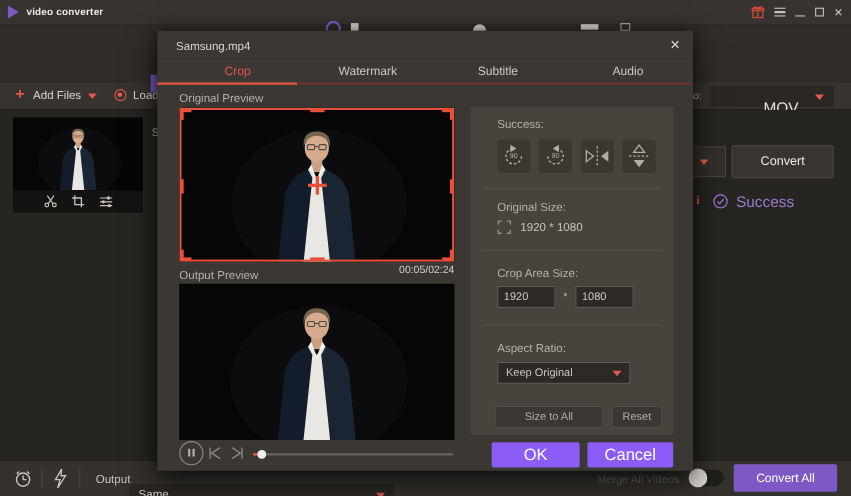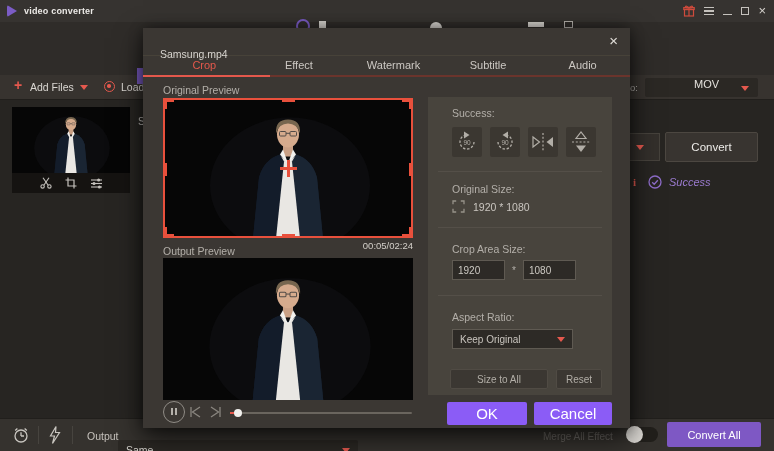--- a/index.html
+++ b/index.html
@@ -29,56 +29,56 @@
   .navzone{left:0;top:22px;width:774px;height:53px;background:#2f2c29;}
   .toolbar{left:0;top:75px;width:774px;height:25px;background:#37332f;border-bottom:1px solid #211f1c;}
   .plus{left:14px;top:3px;color:#e5594e;font-size:14px;font-weight:bold;line-height:14px;}
   .addfiles{left:30px;top:6px;font-size:10.5px;color:#dad7d2;}
   .caret{width:0;height:0;border-left:4px solid transparent;border-right:4px solid transparent;border-top:5px solid #e5594e;}
   .loadicon{left:104px;top:6px;width:11px;height:11px;border:1.6px solid #e5594e;border-radius:50%;}
   .loadicon::after{content:"";position:absolute;left:2.4px;top:2.4px;width:3.5px;height:3.5px;border-radius:50%;background:#e5594e;}
   .loadtxt{left:121px;top:6px;font-size:10.5px;color:#dad7d2;}
   .tolabel{left:620px;top:7px;font-size:9.5px;color:#b5b1ac;}
   .fmt-select{left:645px;top:3px;width:113px;height:19px;background:#2b2824;border-radius:2px;}
-  .fmt-select span{position:absolute;left:11px;top:0;font-size:11px;color:#e4e1dc;padding-left:38px;}
+  .fmt-select span{position:absolute;left:11px;top:12px;font-size:14px;color:#e4e1dc;padding-left:38px;}
 
   
   .content{left:0;top:100px;width:774px;height:318px;background:#272522;}
   .purple-nub{left:137px;top:68px;width:6px;height:16px;background:#7b5cc5;}
 
   .thumb-card{left:12px;top:107px;width:118px;height:86px;background:#000;}
   .thumb-img{left:0;top:0;width:118px;height:66px;}
   .thumb-bar{left:0;top:66px;width:118px;height:20px;background:#151311;display:flex;align-items:center;justify-content:center;gap:13px;}
   .fname-sliver{left:138px;top:116px;font-size:10px;color:#ccc9c4;}
 
   .mini-dd{left:620px;top:133px;width:40px;height:28px;background:#332f2b;border:1px solid #46423c;display:flex;align-items:center;justify-content:center;}
   .convert-btn{left:665px;top:132px;width:93px;height:30px;background:#383430;border:1px solid #4c4741;border-radius:2px;
                display:flex;align-items:center;justify-content:center;font-size:11.5px;color:#edebe8;}
   .info-i{left:633px;top:176px;font-size:11px;font-weight:bold;color:#e5594e;font-family:"Liberation Serif",serif;}
   .success-wrap{left:648px;top:175px;display:flex;align-items:center;gap:7px;}
-  .success-txt{font-size:11px;color:#9b7bd0;font-style:italic;}
+  .success-txt{font-size:14px;color:#9b7bd0;}
 
   
   .bottombar{left:0;top:418px;width:774px;height:33px;background:#35322e;border-top:1px solid #211f1c;}
   .vdiv{top:7px;width:1px;height:18px;background:#47443f;}
   .out-label{left:87px;top:11px;font-size:10.5px;color:#c6c2bc;}
   .out-select{left:118px;top:21px;width:240px;height:21px;background:#2b2824;border-radius:2px;}
   .out-select span{position:absolute;left:8px;top:4px;font-size:10.5px;color:#d5d2cc;}
   .out-caret{position:absolute;right:8px;top:8px;}
   .merge-label{left:543px;top:12px;font-size:10px;color:rgba(195,190,183,.38);}
   .toggle{left:627px;top:8px;width:31px;height:15px;background:#211f1b;border-radius:8px;}
   .knob{position:absolute;left:-1px;top:-1px;width:17px;height:17px;border-radius:50%;background:#dcd9d4;}
   .convertall-btn{left:667px;top:422px;width:94px;height:25px;background:#7e58c4;border-radius:2px;
                   display:flex;align-items:center;justify-content:center;font-size:11px;color:#fff;}
 
   
   .dialog{left:143px;top:28px;width:487px;height:400px;background:#3b3733;z-index:20;
           box-shadow:0 10px 26px rgba(0,0,0,.65), 0 0 12px rgba(0,0,0,.4);}
   .dlg-titlebar{left:0;top:0;width:487px;height:28px;border-bottom:1px solid #474239;}
-  .dlg-title{left:17px;top:8px;font-size:10.5px;color:#d8d5d0;margin-top:12px;}
+  .dlg-title{left:17px;top:8px;font-size:10.5px;color:#d8d5d0;}
   .dlg-close{right:12px;top:5px;font-size:15px;color:#e0ddd8;line-height:16px;}
   .tabs{left:0;top:28px;width:487px;height:19px;display:flex;padding-left:14px;}
   .tab{flex:1;text-align:center;font-size:11px;color:#ccc8c3;padding-top:3px;}
   .tab.active{color:#e4584c;}
   .tabline{left:0;top:47px;width:487px;height:2px;background:#6b342c;}
   .tabline-active{left:0;top:47px;width:127px;height:2px;background:#e4584c;}
 
   .sec-label{font-size:10.5px;color:#b3afa9;}
   .preview{background:#000;overflow:hidden;}
   .preview svg{display:block;width:100%;height:100%;}
@@ -243,35 +243,34 @@
     <div class="abs vdiv" style="left:38px;"></div>
     <svg class="abs" style="left:48px;top:7px;" width="14" height="18" viewBox="0 0 14 18">
       <polygon points="8,0.5 2.5,10 6.5,10 4.5,17.5 11.5,6.5 7.5,6.5" fill="none" stroke="#c9c6c0" stroke-width="1.2"></polygon>
     </svg>
     <div class="abs vdiv" style="left:72px;"></div>
     <div class="abs out-label">Output</div>
     <div class="abs out-select">
       <span>Same</span>
       <div class="caret out-caret"></div>
     </div>
-    <div class="abs merge-label">Merge All Effect</div>
+    <div class="abs merge-label">Merge All Videos</div>
     <div class="abs toggle">
       <div class="knob"></div>
     </div>
   </div>
   <div class="abs convertall-btn">Convert All</div>
 
   <div class="abs dialog">
     <div class="abs dlg-titlebar">
       <div class="abs dlg-title">Samsung.mp4</div>
       <div class="abs dlg-close">×</div>
     </div>
     <div class="abs tabs">
       <div class="tab active">Crop</div>
-      <div class="tab">Effect</div>
       <div class="tab">Watermark</div>
       <div class="tab">Subtitle</div>
       <div class="tab">Audio</div>
     </div>
     <div class="abs tabline"></div>
     <div class="abs tabline-active"></div>
 
     <div class="abs sec-label" style="left:20px;top:56px;">Original Preview</div>
     <div class="abs preview" style="left:20px;top:70px;width:250px;height:140px;">
       <svg viewBox="0 0 250 141" preserveAspectRatio="xMidYMid slice">

